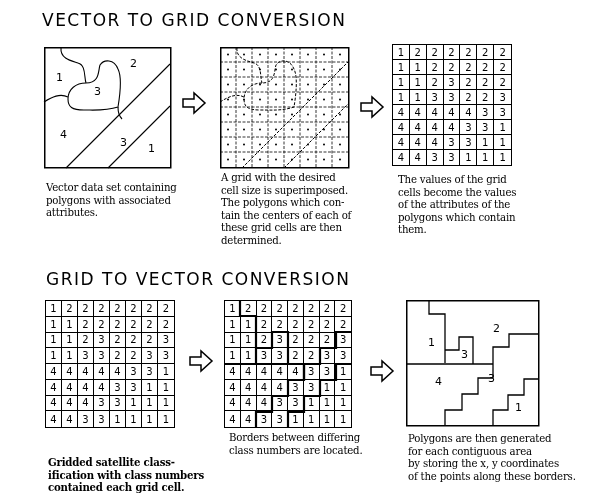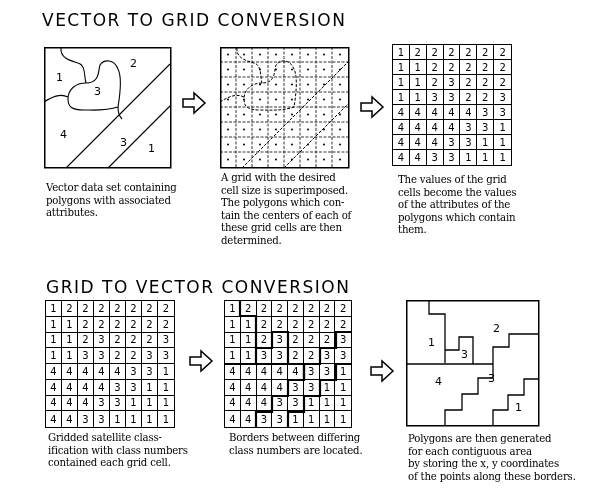--- a/index.html
+++ b/index.html
@@ -209,21 +209,21 @@
     <div class="cell" style="border-bottom:none">1</div>
     <div class="cell" style="border-bottom:none">1</div>
     <div class="cell" style="border:none">1</div>
 </div>
 <div class="caption" style="left:398px;top:174px;">The values of the grid
 cells become the values
 of the attributes of the
 polygons which contain
 them.</div>
 
-<div class="title" style="left:46px;top:277px;">GRID TO VECTOR CONVERSION</div>
+<div class="title" style="left:46px;top:269px;">GRID TO VECTOR CONVERSION</div>
 
 <div class="grid" style="left:45px;top:300px;width:130px;height:128px;grid-template-columns:repeat(8,1fr);grid-template-rows:repeat(8,1fr);">
   <div class="cell">1</div>
     <div class="cell">2</div>
     <div class="cell">2</div>
     <div class="cell">2</div>
     <div class="cell">2</div>
     <div class="cell">2</div>
     <div class="cell">2</div>
     <div class="cell" style="border-right:none">2</div>
@@ -277,21 +277,21 @@
     <div class="cell" style="border-right:none">1</div>
   <div class="cell" style="border-bottom:none">4</div>
     <div class="cell" style="border-bottom:none">4</div>
     <div class="cell" style="border-bottom:none">3</div>
     <div class="cell" style="border-bottom:none">3</div>
     <div class="cell" style="border-bottom:none">1</div>
     <div class="cell" style="border-bottom:none">1</div>
     <div class="cell" style="border-bottom:none">1</div>
     <div class="cell" style="border:none">1</div>
 </div>
-<div class="caption" style="left:48px;top:432px;">Gridded satellite class-
+<div class="caption" style="left:48px;top:456px;font-weight:bold;">Gridded satellite class-
 ification with class numbers
 contained each grid cell.</div>
 
 <svg class="arrow" style="left:189px;top:350px;" width="24" height="22">
   <path d="M1,7 H12 V1 L23,11 L12,21 V15 H1 Z" fill="#fff" stroke="#000" stroke-width="1.5"></path>
 </svg>
 
 <div class="panel" style="left:224px;top:300px;width:128px;height:128px;">
   <div class="grid" style="left:0;top:0;width:128px;height:128px;grid-template-columns:repeat(8,1fr);grid-template-rows:repeat(8,1fr);">
     <div class="cell">1</div>

